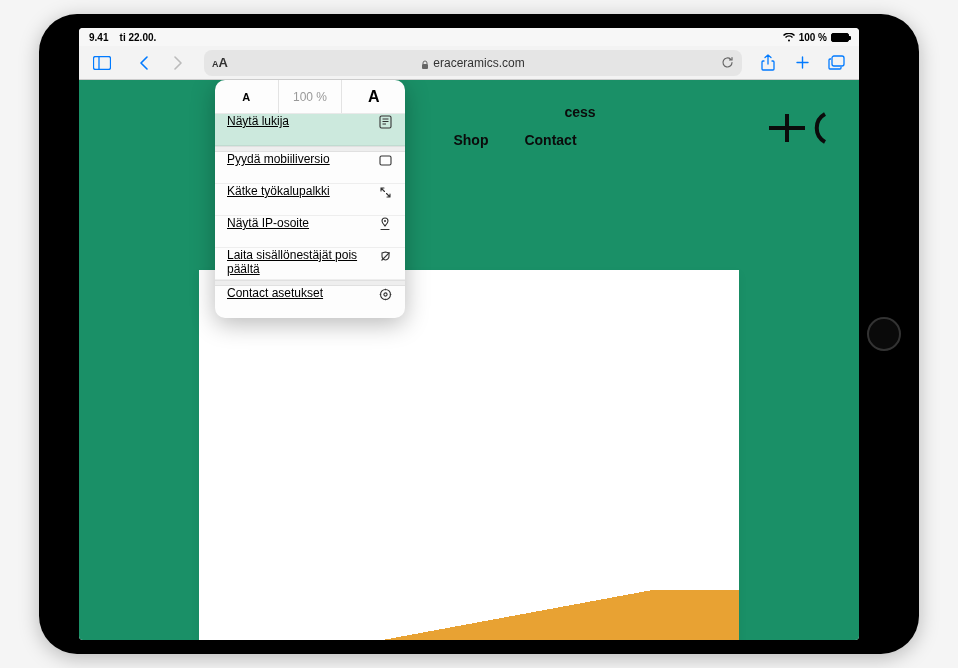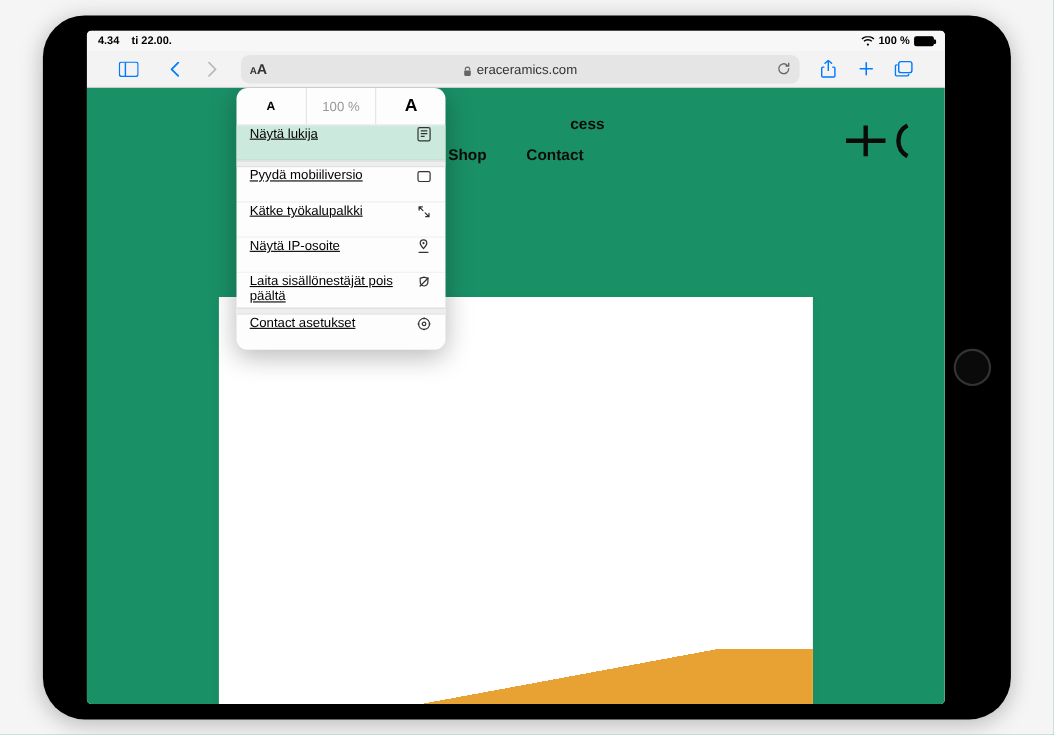--- a/index.html
+++ b/index.html
@@ -69,21 +69,21 @@
       width: 2px; height: 4px;
       background: #000;
       border-radius: 0 1px 1px 0;
     }
     .toolbar {
       height: 34px;
       background: #f3f3f3;
       border-bottom: 1px solid #ccc;
       display: flex;
       align-items: center;
-      padding: 0 24px;
+      padding: 0 9px;
       gap: 6px;
     }
     .tb-btn {
       width: 28px; height: 28px;
       display: flex;
       align-items: center;
       justify-content: center;
       color: #007aff;
       font-size: 16px;
     }
@@ -122,20 +122,21 @@
     }
     .content-area {
       flex: 1;
       position: relative;
       overflow: hidden;
     }
     .web-page {
       position: absolute;
       inset: 0;
       background: #1a9067;
+      padding-left: 46px;
     }
     .site-nav {
       position: absolute;
       top: 24px;
       width: 100%;
       display: flex;
       justify-content: center;
       gap: 24px;
       font-size: 14px;
       font-weight: 600;
@@ -232,21 +233,21 @@
   </style>
 </head>
 <body>
 
 <div class="ipad-frame">
   <div class="home-button"></div>
   <div class="screen">
 
     <div class="status-bar">
       <div>
-        <span>4.34</span>
+        <span>9.41</span>
         <span>&nbsp;&nbsp;</span>
         <span>ti 22.00.</span>
       </div>
       <div class="status-right">
         <span class="wifi-icon">
           <svg width="12" height="9" viewBox="0 0 12 9">
               <path d="M6 8.5 a1 1 0 1 0 0-2 a1 1 0 0 0 0 2 M3 5 a4.3 4.3 0 0 1 6 0 l1-1 a5.7 5.7 0 0 0 -8 0 z M1 3 a7.1 7.1 0 0 1 10 0 l1-1 a8.5 8.5 0 0 0 -12 0 z" fill="#000"></path>
             </svg>
         </span>
         <span>100 %</span>

